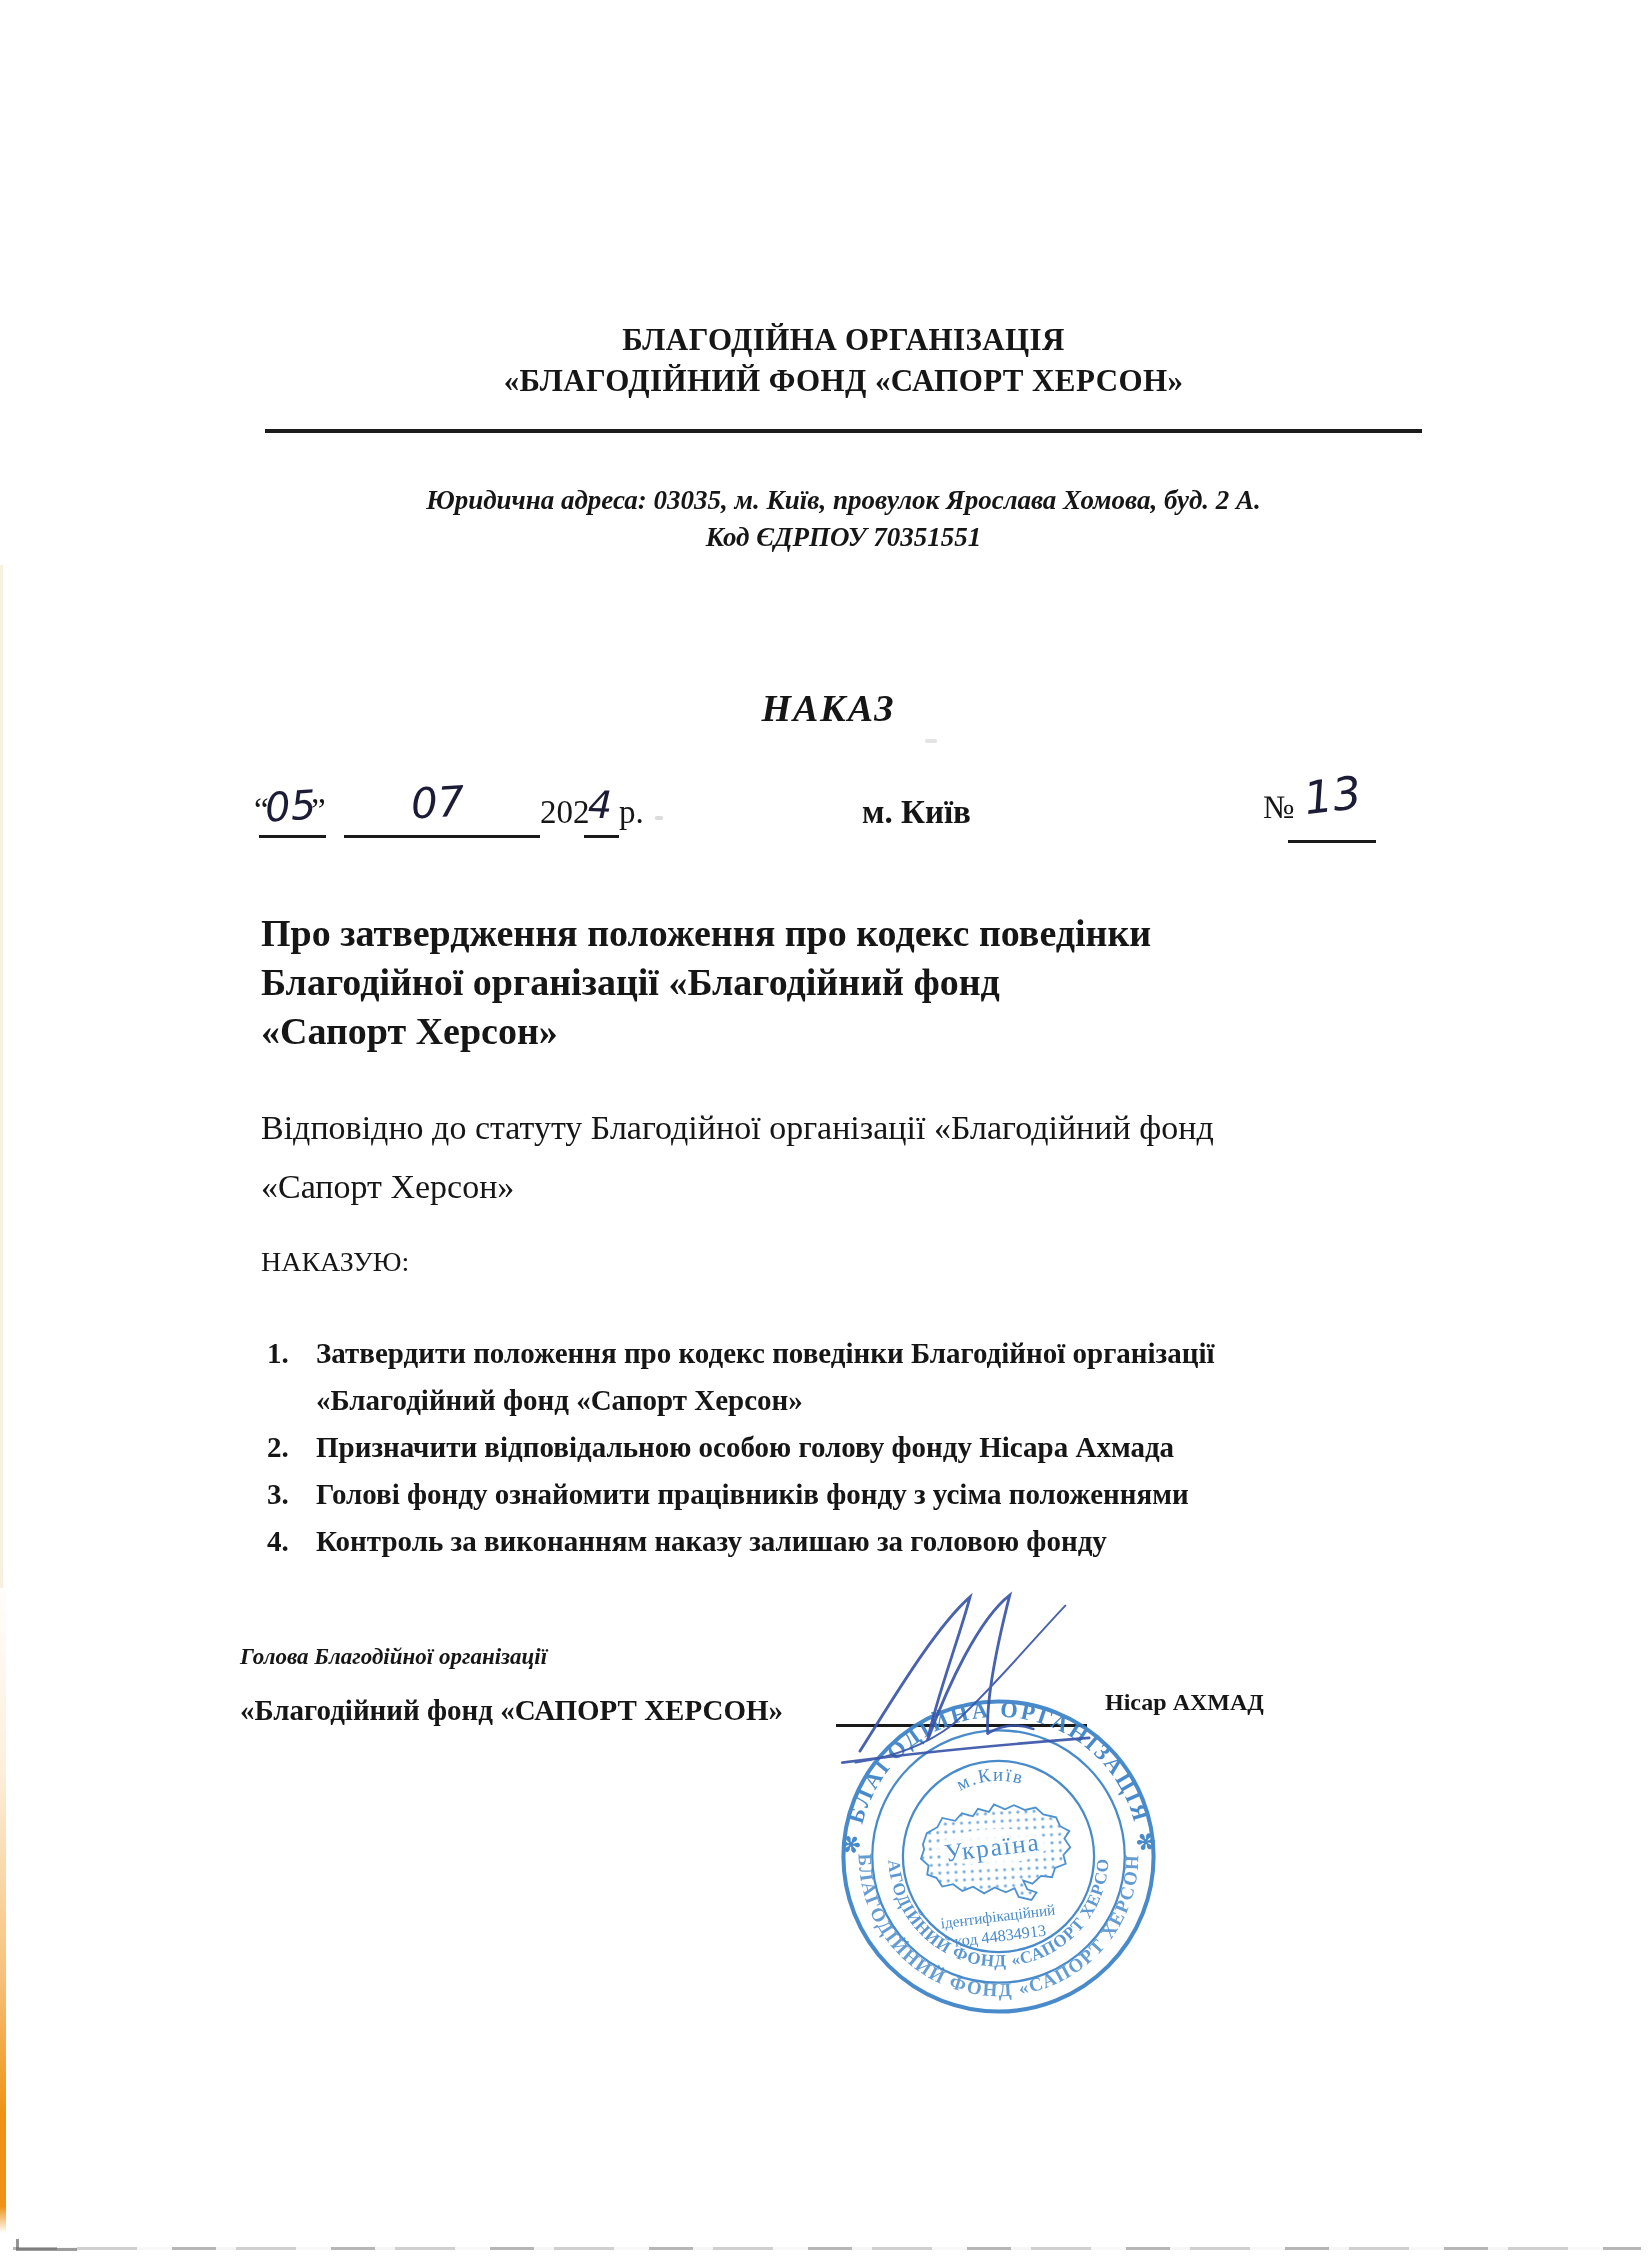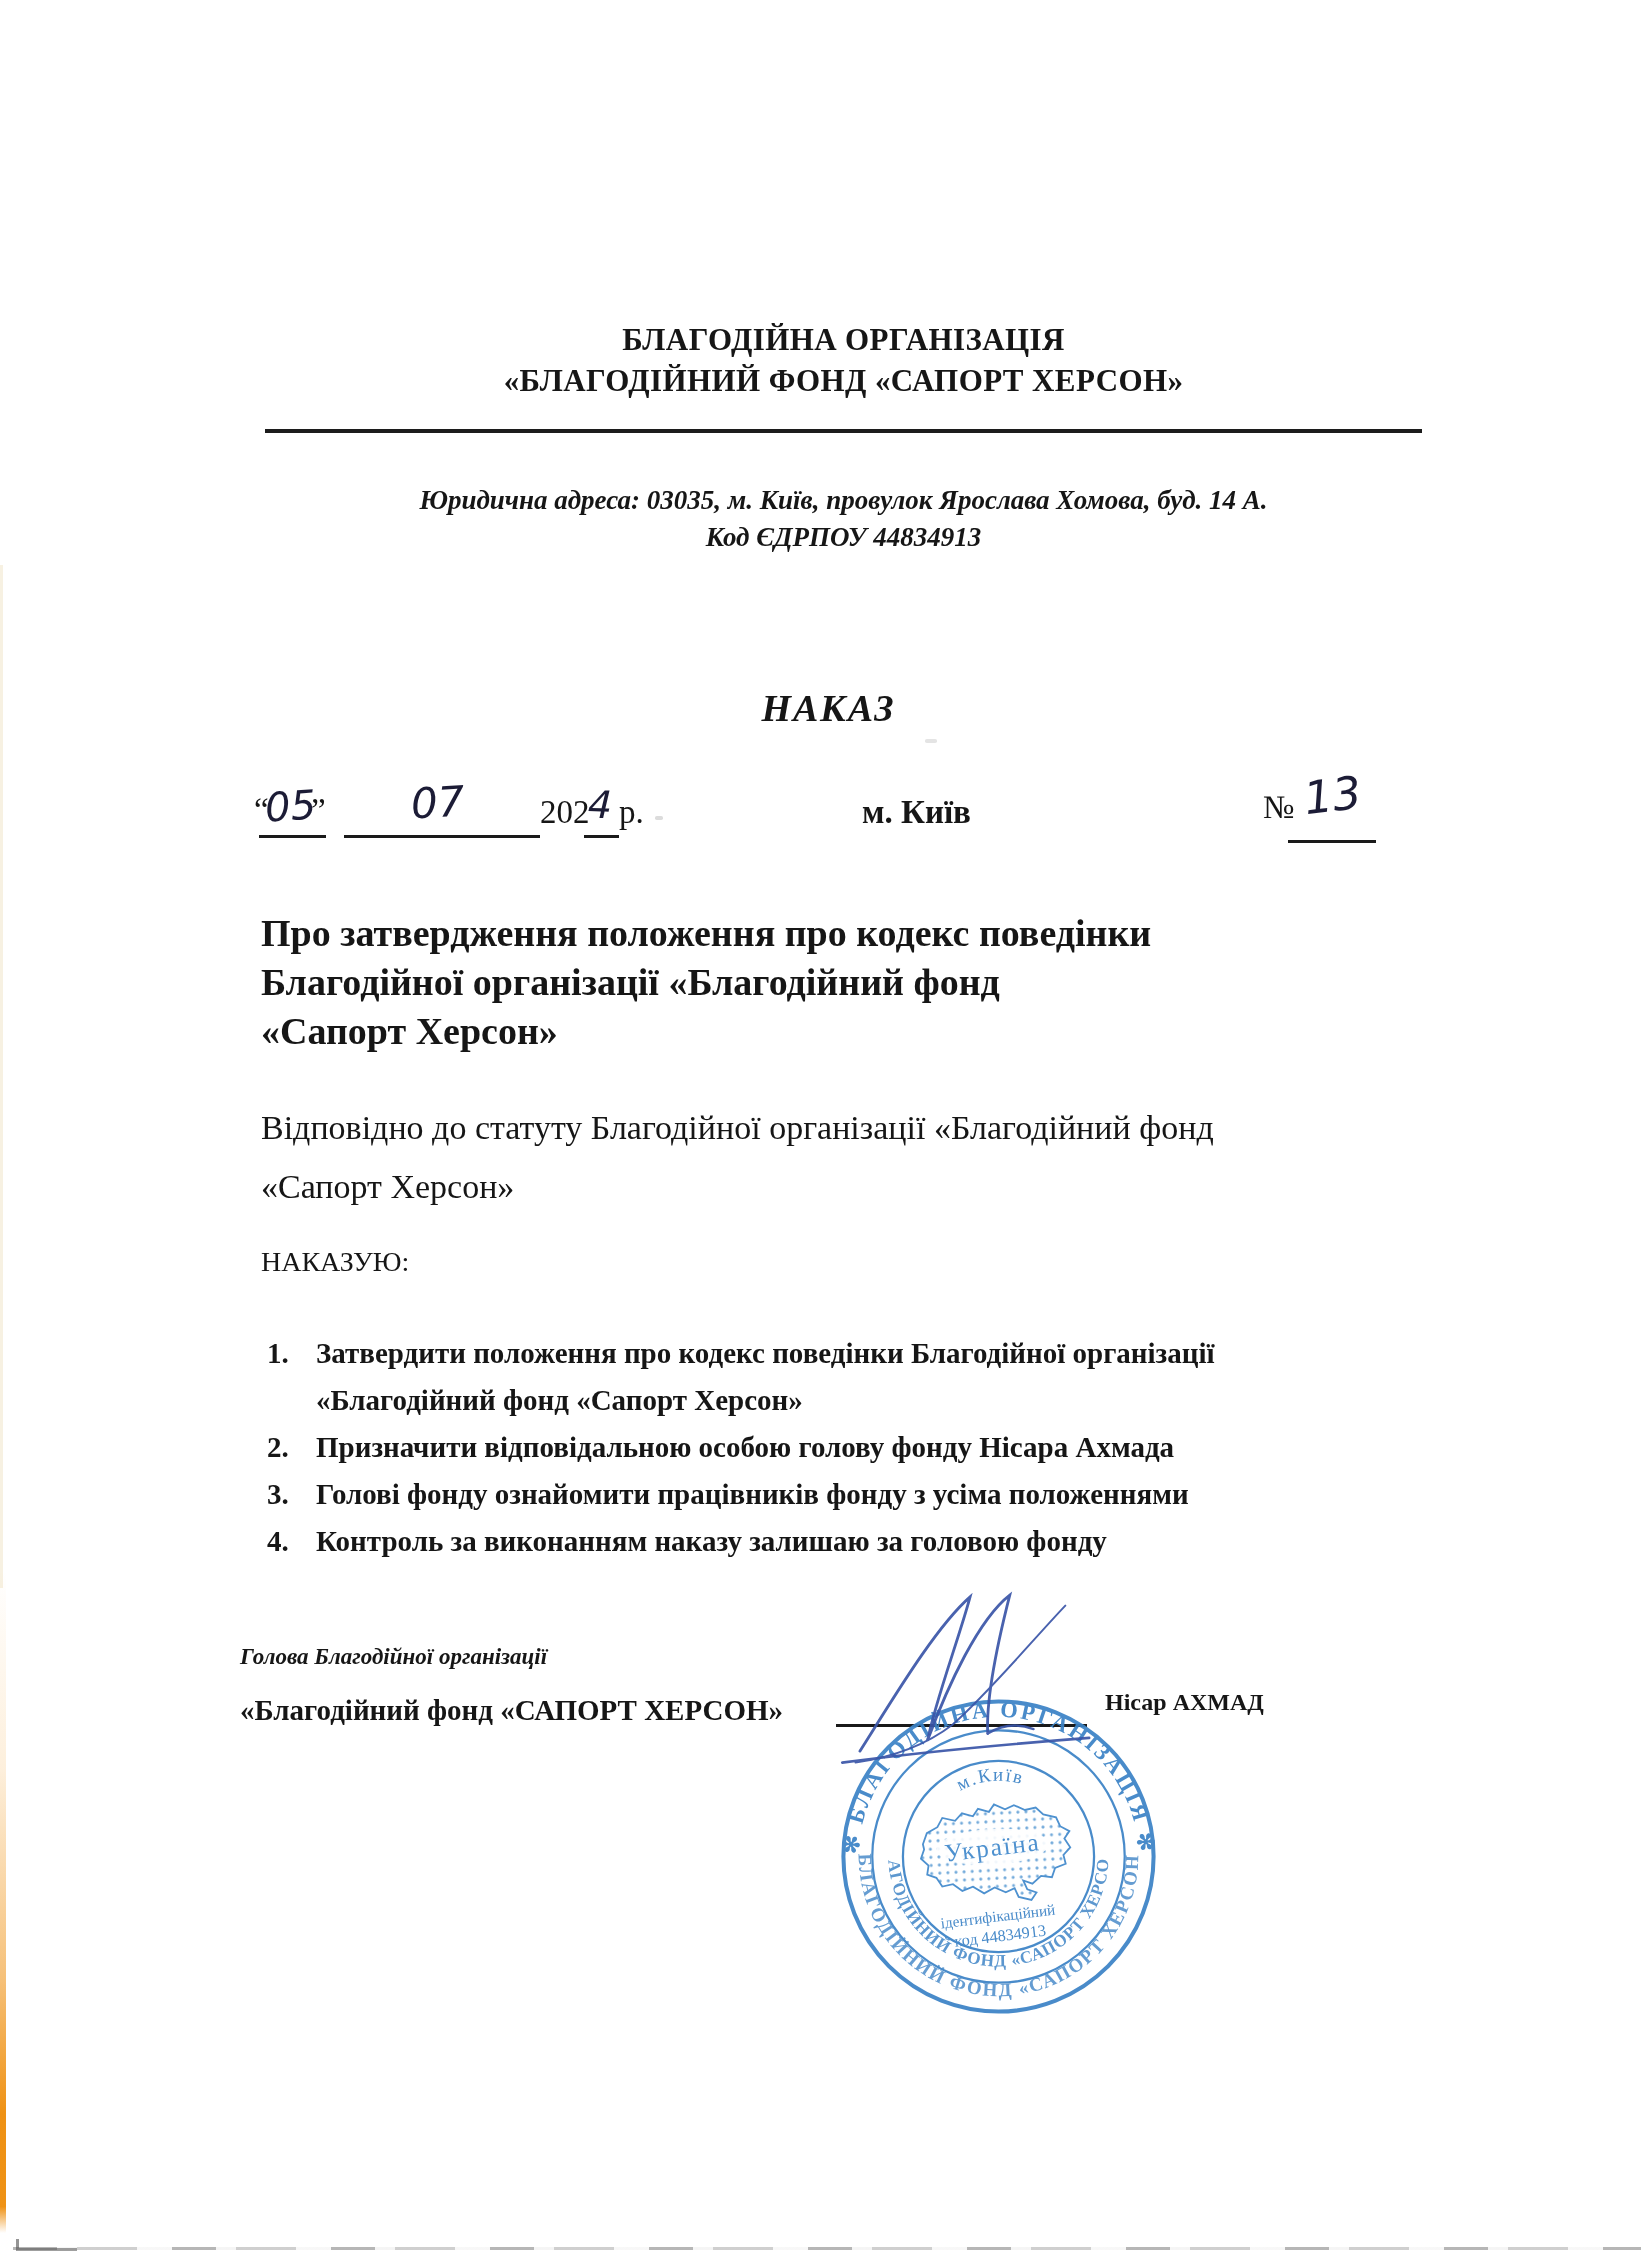--- a/index.html
+++ b/index.html
@@ -87,22 +87,22 @@
 
 <div class="page">
 
   <div class="abs org-header">
     <div>БЛАГОДІЙНА ОРГАНІЗАЦІЯ</div>
     <div>«БЛАГОДІЙНИЙ ФОНД «САПОРТ ХЕРСОН»</div>
   </div>
   <div class="abs header-rule"></div>
 
   <div class="abs address">
-    <div>Юридична адреса: 03035, м. Київ, провулок Ярослава Хомова, буд. 14 А.</div>
-    <div>Код ЄДРПОУ 44834913</div>
+    <div>Юридична адреса: 03035, м. Київ, провулок Ярослава Хомова, буд. 2 А.</div>
+    <div>Код ЄДРПОУ 70351551</div>
   </div>
 
   <div class="abs doc-title">НАКАЗ</div>
 
   <span class="abs dl q-open">“</span>
   <span class="abs hw hw-day">05</span>
   <span class="abs dl q-close">”</span>
   <div class="abs u-line u-day"></div>
   <div class="abs u-line u-month"></div>
   <span class="abs hw hw-month">07</span>

